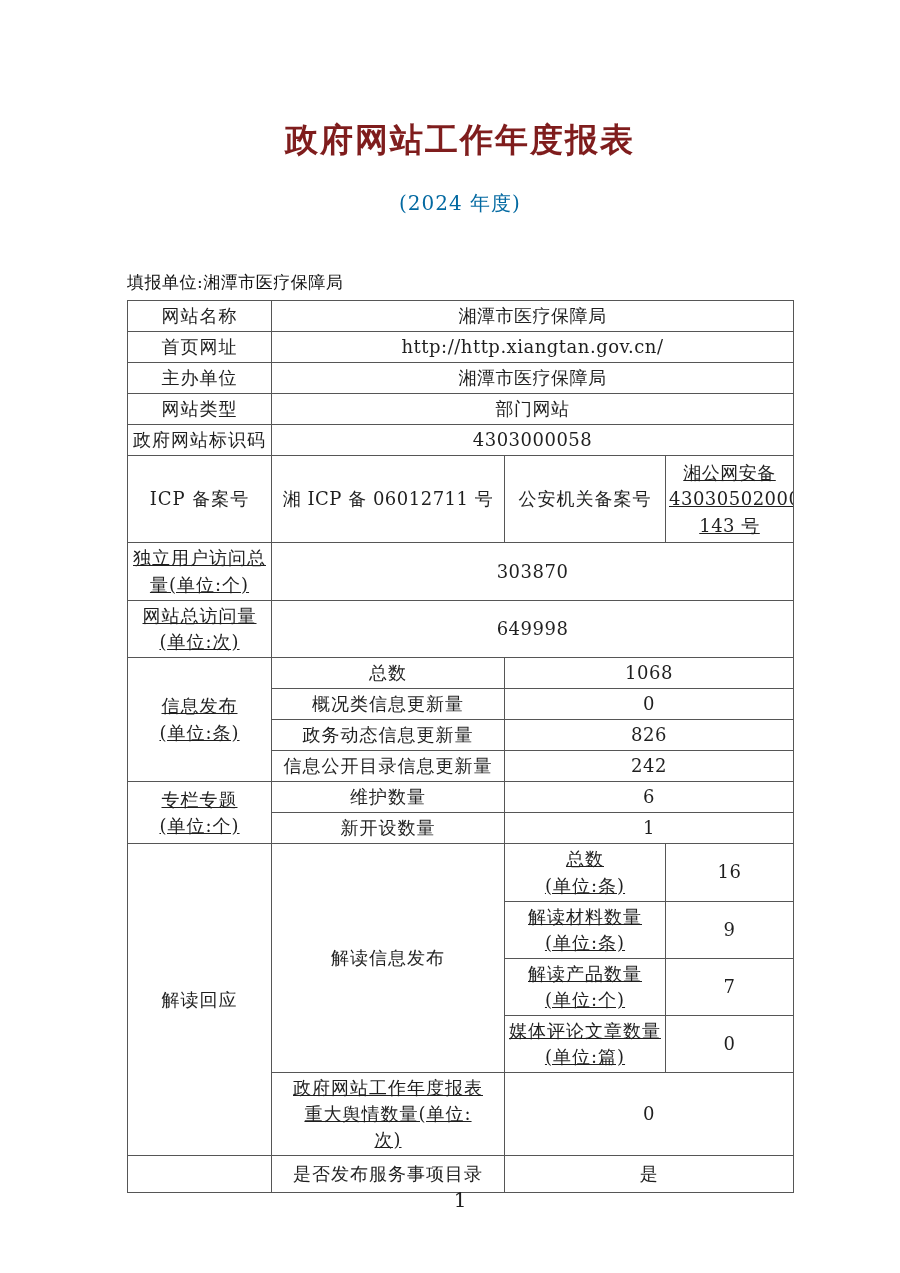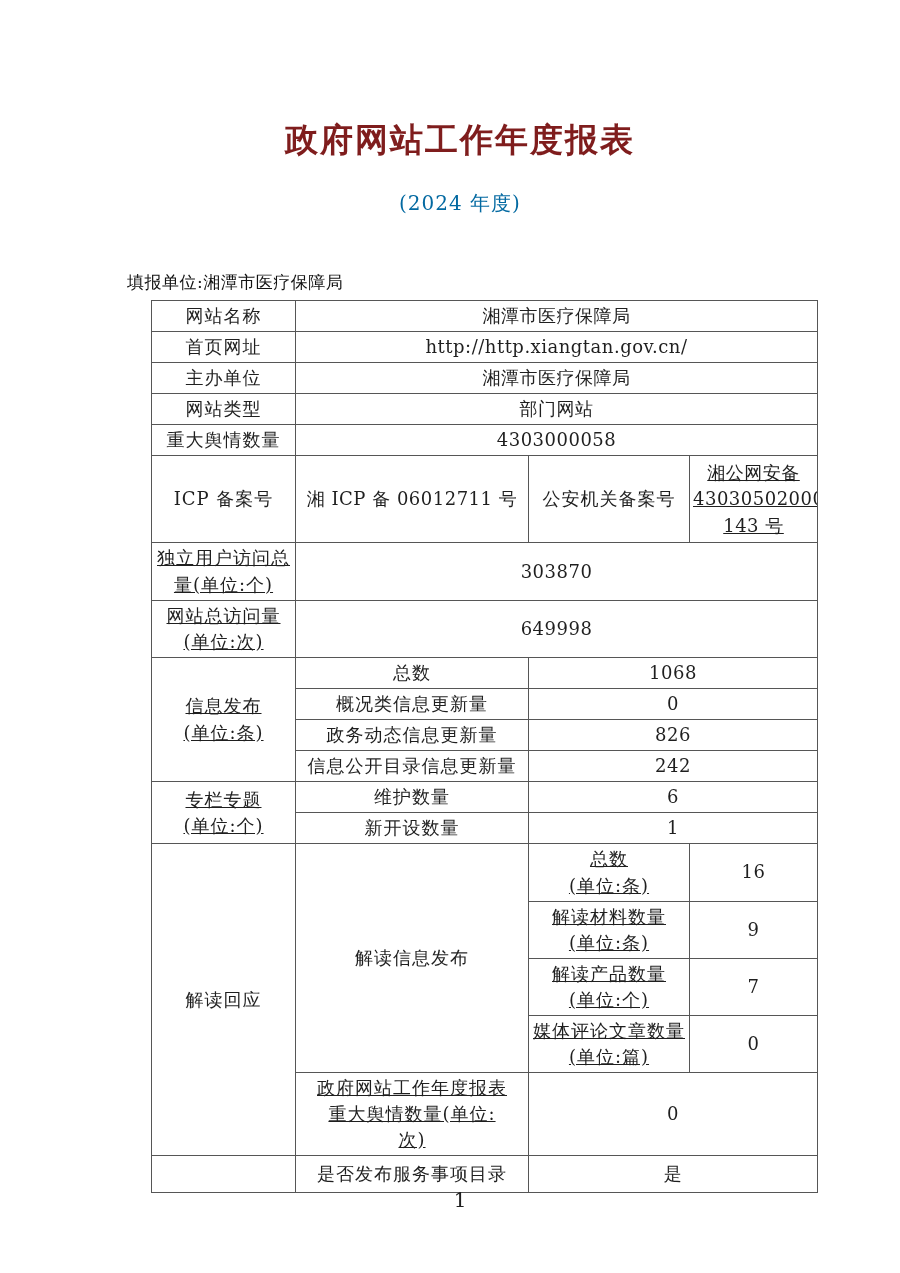--- a/index.html
+++ b/index.html
@@ -23,21 +23,21 @@
     position: absolute; top: 190px; left: 0; width: 666px;
     text-align: center; font-size: 20px; color: #0369a1; letter-spacing: 1px;
   }
   .unit-line {
     position: absolute; top: 271px; left: 0; width: 666px;
     font-size: 17px; font-weight: 400; color: #111; letter-spacing: 0.5px;
   }
 
   table.report {
     position: absolute; top: 300px; left: 0;
-    width: 666px; table-layout: fixed; border-collapse: collapse; margin-left: 24px;
+    width: 666px; table-layout: fixed; border-collapse: collapse;
   }
   table.report td {
     border: 1px solid #565656;
     text-align: center; vertical-align: middle;
     font-size: 18px; line-height: 1.45;
     padding: 2px 3px;
     overflow: hidden;
   }
   td.lbl { letter-spacing: 1px; }
   td.val { letter-spacing: 0.5px; }
@@ -82,21 +82,21 @@
         </tr>
         <tr class="r31">
           <td class="lbl">主办单位</td>
           <td class="val" colspan="3">湘潭市医疗保障局</td>
         </tr>
         <tr class="r31">
           <td class="lbl">网站类型</td>
           <td class="val" colspan="3">部门网站</td>
         </tr>
         <tr class="r31">
-          <td class="lbl">重大舆情数量</td>
+          <td class="lbl">政府网站标识码</td>
           <td class="val" colspan="3">4303000058</td>
         </tr>
 
         <tr class="r87">
           <td class="lbl">ICP 备案号</td>
           <td class="val">湘 ICP 备 06012711 号</td>
           <td class="lbl">公安机关备案号</td>
           <td class="val">
             <span class="ln">湘公网安备</span>
             <span class="ln">43030502000</span>

